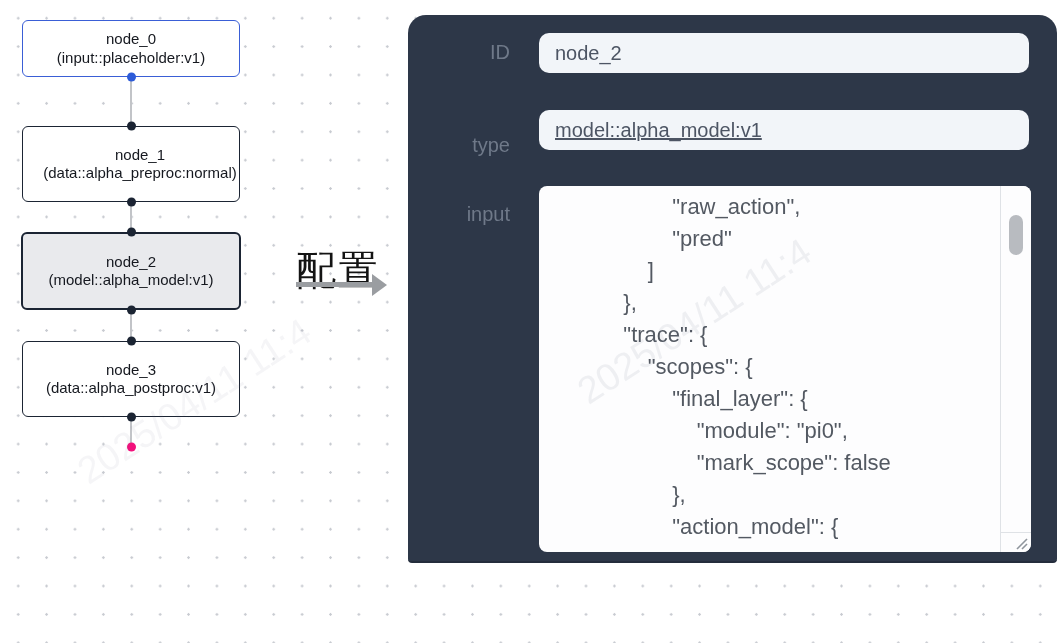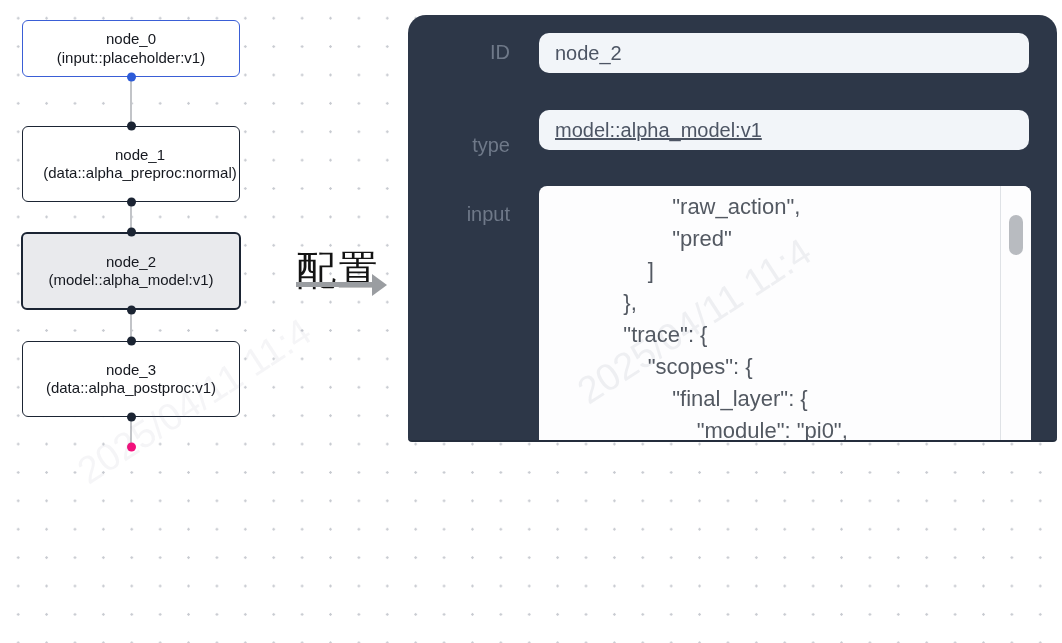--- a/index.html
+++ b/index.html
@@ -43,21 +43,21 @@
     position:absolute;left:296px;top:243px;font-size:40px;color:#141414;
     letter-spacing:2px;white-space:nowrap;
   }
   .arrow-shaft{position:absolute;left:296px;top:282px;width:76px;height:5px;background:#9a9da1;}
   .arrow-head{
     position:absolute;left:372px;top:273.5px;width:0;height:0;
     border-left:15px solid #9a9da1;border-top:11px solid rgba(0,0,0,0);border-bottom:11px solid rgba(0,0,0,0);
   }
   
   .panel{
-    position:absolute;left:408px;top:15px;width:649px;height:427px;
+    position:absolute;left:408px;top:15px;width:649px;height:548px;
     background:#2d3748;border-radius:18px 18px 4px 4px;overflow:hidden;
     border-bottom:2px solid #242d3c;box-sizing:border-box;
   }
   .field-label{
     position:absolute;left:0;width:102px;text-align:right;
     font-size:20px;color:#6f7989;
   }
   .lbl-id{top:26px;}
   .lbl-type{top:103px;margin-top:16px;}
   .lbl-config{top:188px;}

